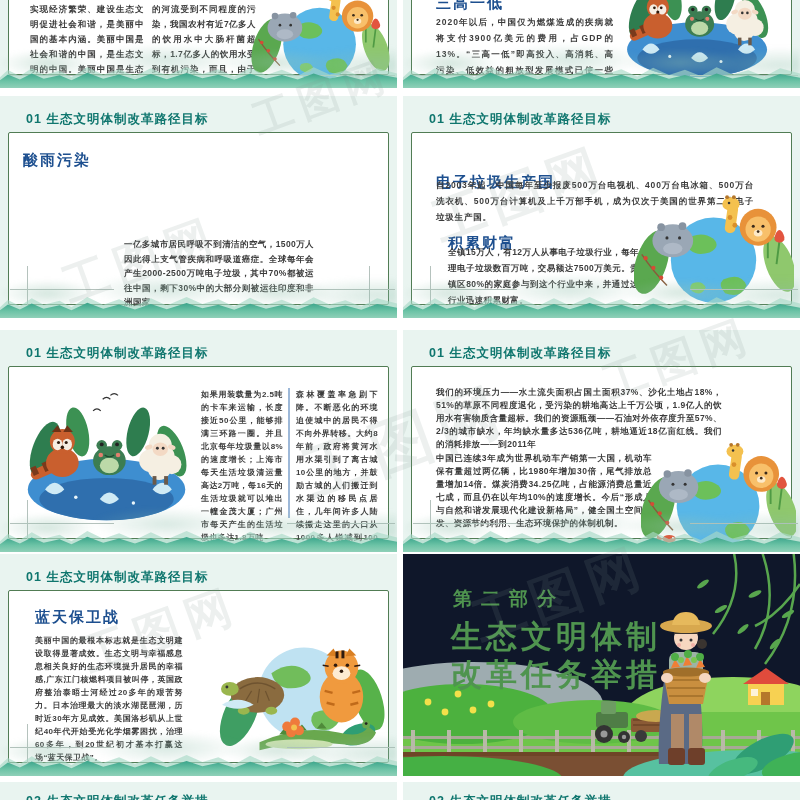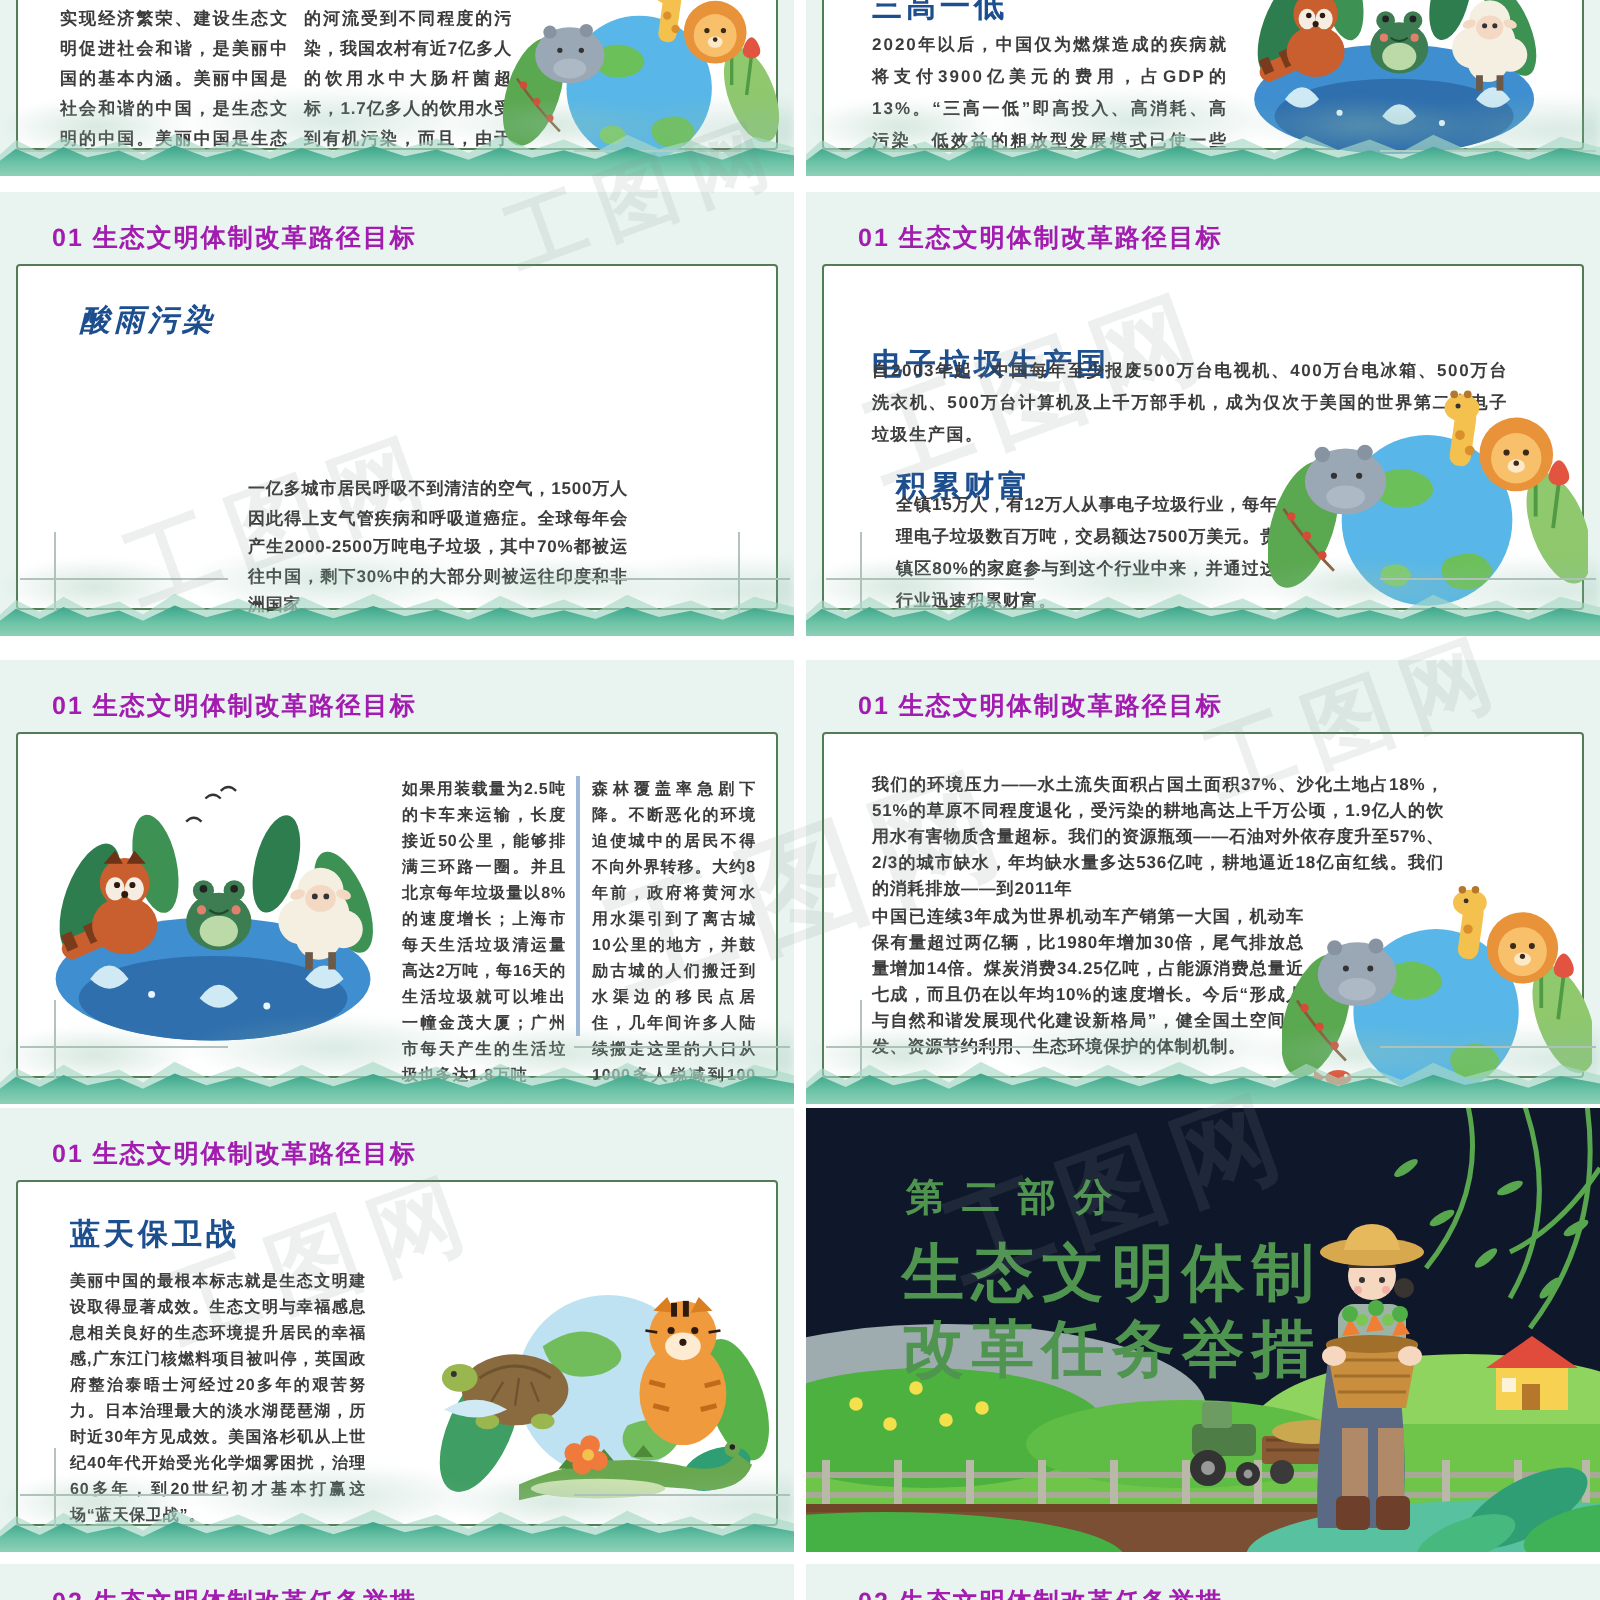--- a/index.html
+++ b/index.html
@@ -1,21 +1,21 @@
 <!DOCTYPE html>
 <html><head>
 <meta charset="utf-8">
 <style>
   html,body{margin:0;padding:0;}
   body{width:800px;height:800px;overflow:hidden;background:#ffffff;
        font-family:"Liberation Sans","DejaVu Sans",sans-serif;position:relative;}
   .page{position:absolute;left:0;top:0;width:800px;height:800px;overflow:hidden;}
 
   .slide{position:absolute;width:397px;height:222px;background:#e9f4f0;overflow:hidden;}
-  .hdr{position:absolute;left:26px;top:15px;font-size:12.5px;font-weight:800;color:#a21caf;
+  .hdr{position:absolute;left:26px;top:15px;font-size:12.5px;font-weight:800;color:#0f766e;
        letter-spacing:1px;white-space:nowrap;}
   .card{position:absolute;left:8px;right:8px;top:36px;bottom:13px;background:#ffffff;
         border:1px solid #517c54;border-radius:2px;}
 
   
   .cm{position:absolute;background:#b5c2bd;}
   .cmh-l{left:10px;width:104px;top:193px;height:1px;}
   .cmv-l{left:27px;top:170px;width:1px;height:46px;}
   .cmh-r{right:2px;width:108px;top:193px;height:1px;}
   .cmv-r{right:27px;top:170px;width:1px;height:46px;}
@@ -172,21 +172,21 @@
     <div class="cm cmh-l" style="top:209px;"></div>
     <div class="cm cmh-r" style="top:209px;"></div>
     <div class="mist"></div>
     <div class="band-light"></div>
     <div class="band"></div>
   </div>
 
   <div class="slide" style="left:0;top:96px;">
     <div class="hdr">01 生态文明体制改革路径目标</div>
     <div class="card"></div>
-    <div class="t-title" style="left:40px;top:55px;font-style:italic;">酸雨污染</div>
+    <div class="t-title" style="left:23px;top:55px;">酸雨污染</div>
     <div class="t-body lh14" style="left:124px;top:141px;width:190px;">一亿多城市居民呼吸不到清洁的空气，1500万人因此得上支气管疾病和呼吸道癌症。全球每年会产生2000-2500万吨电子垃圾，其中70%都被运往中国，剩下30%中的大部分则被运往印度和非洲国家。</div>
     <div class="cm cmh-l"></div>
     <div class="cm cmv-l"></div>
     <div class="cm cmh-r"></div>
     <div class="cm cmv-r"></div>
     <div class="mist"></div>
     <div class="band-light"></div>
     <div class="band"></div>
   </div>
 

